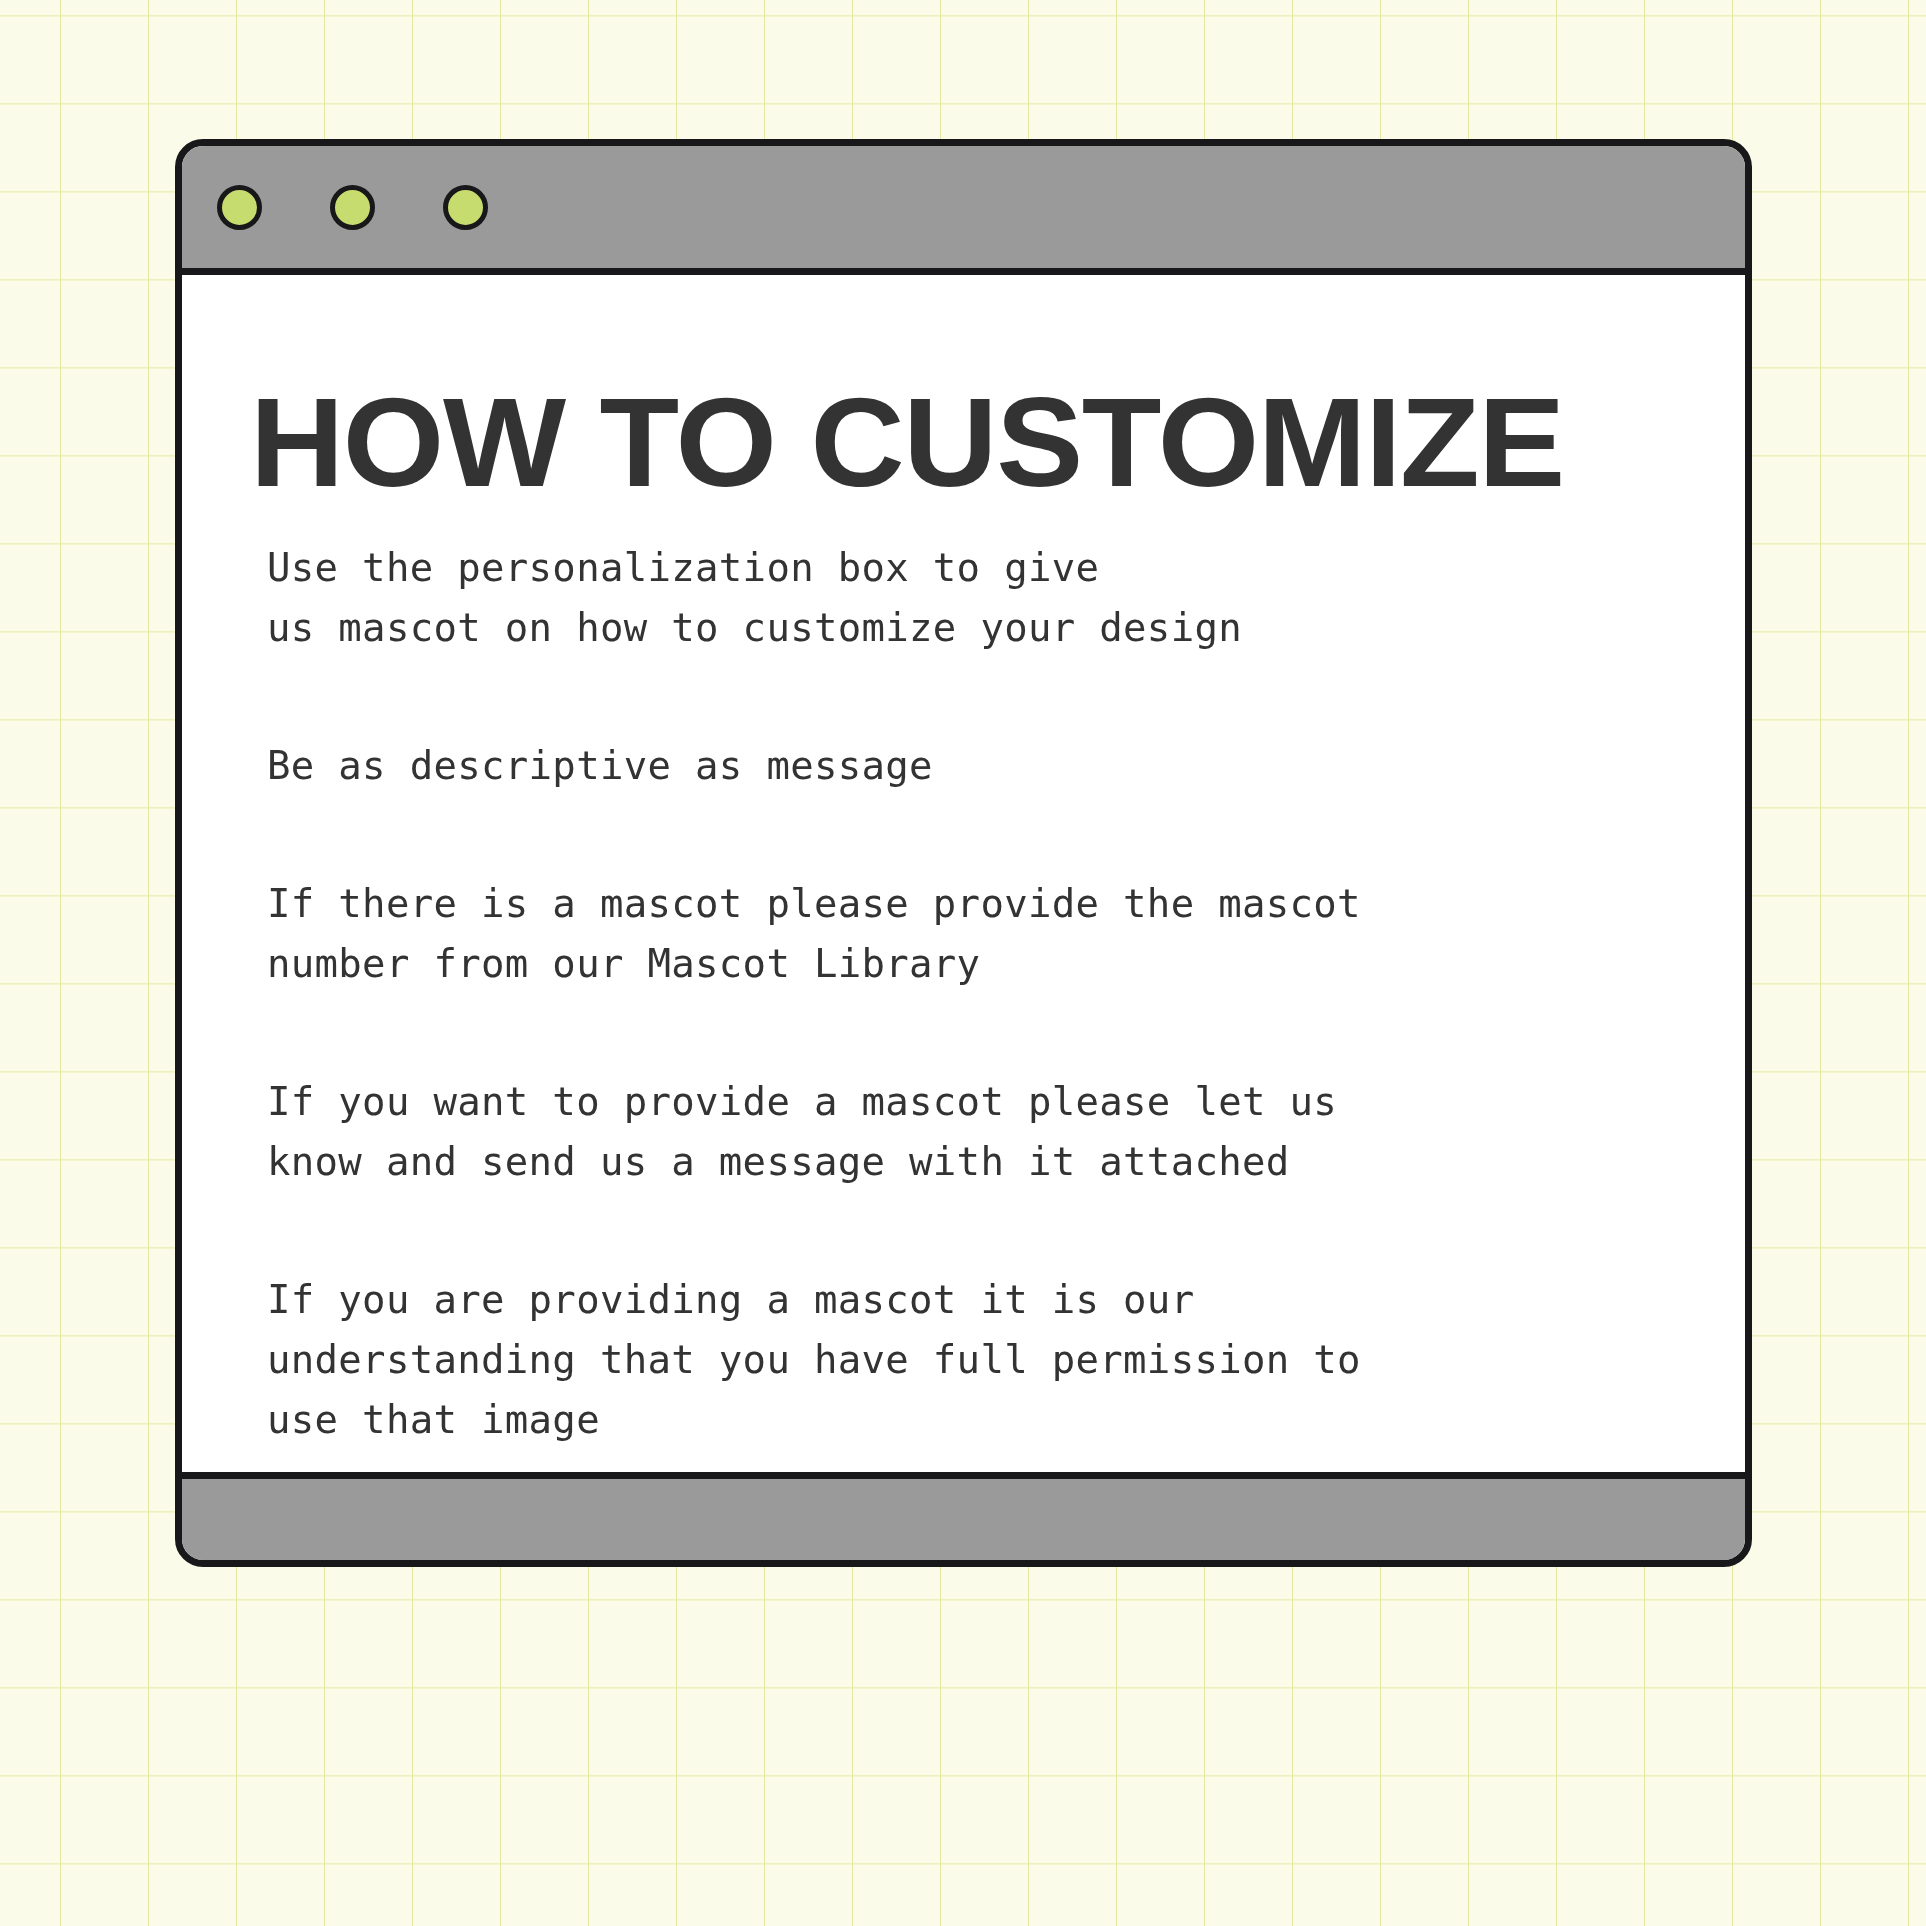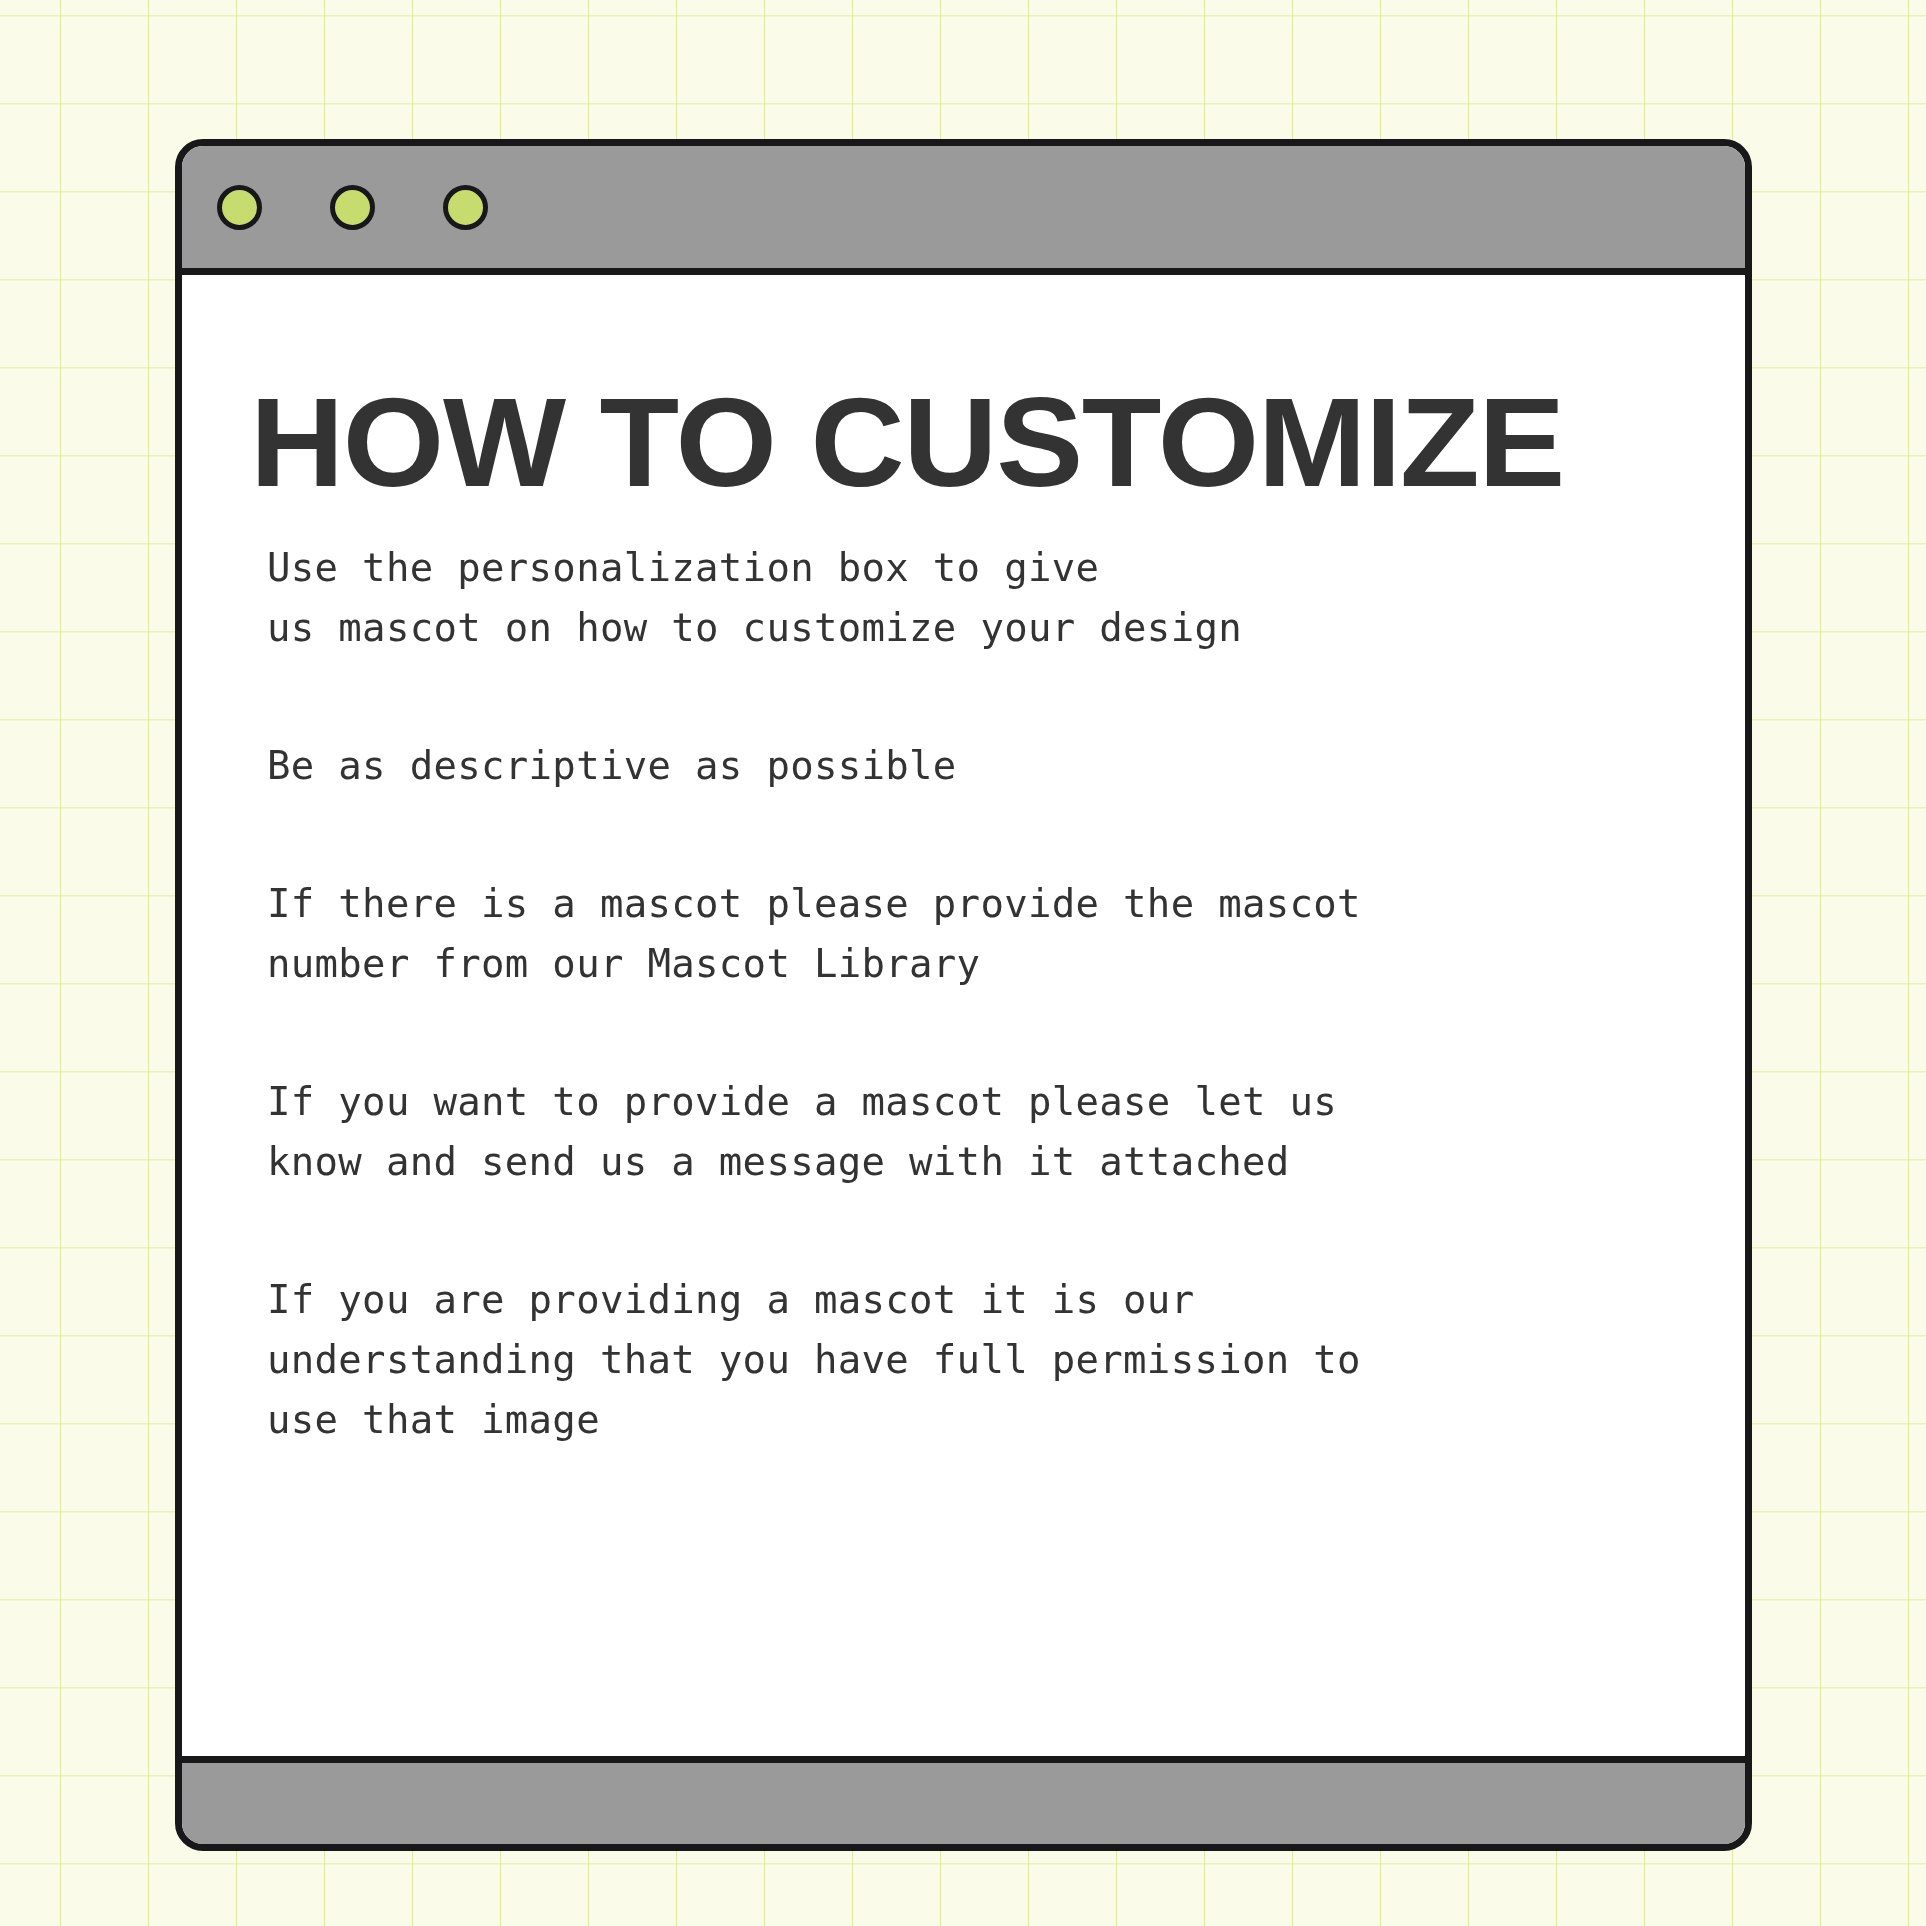--- a/index.html
+++ b/index.html
@@ -26,21 +26,21 @@
     background-size: 88px 88px;
     background-position: 60px 15.4px;
   }
 
   
   #window {
     position: absolute;
     left: 175px;
     top: 139px;
     width: 1577px;
-    height: 1712px;
+    height: 1428px;
     box-sizing: border-box;
     border: 7.7px solid #18181a;
     border-radius: 28px;
     background: #ffffff;
     overflow: hidden;
     display: flex;
     flex-direction: column;
   }
 
   
@@ -129,21 +129,21 @@
       <span class="dot"></span>
     </div>
 
     <div id="content">
 
       <h1 id="page-title">HOW TO CUSTOMIZE</h1>
 
       <div id="body-copy">
         <p class="para">Use the personalization box to give
 us mascot on how to customize your design</p>
-        <p class="para">Be as descriptive as possible</p>
+        <p class="para">Be as descriptive as message</p>
         <p class="para">If there is a mascot please provide the mascot
 number from our Mascot Library</p>
         <p class="para">If you want to provide a mascot please let us
 know and send us a message with it attached</p>
         <p class="para">If you are providing a mascot it is our
 understanding that you have full permission to
 use that image</p>
       </div>
 
     </div>

